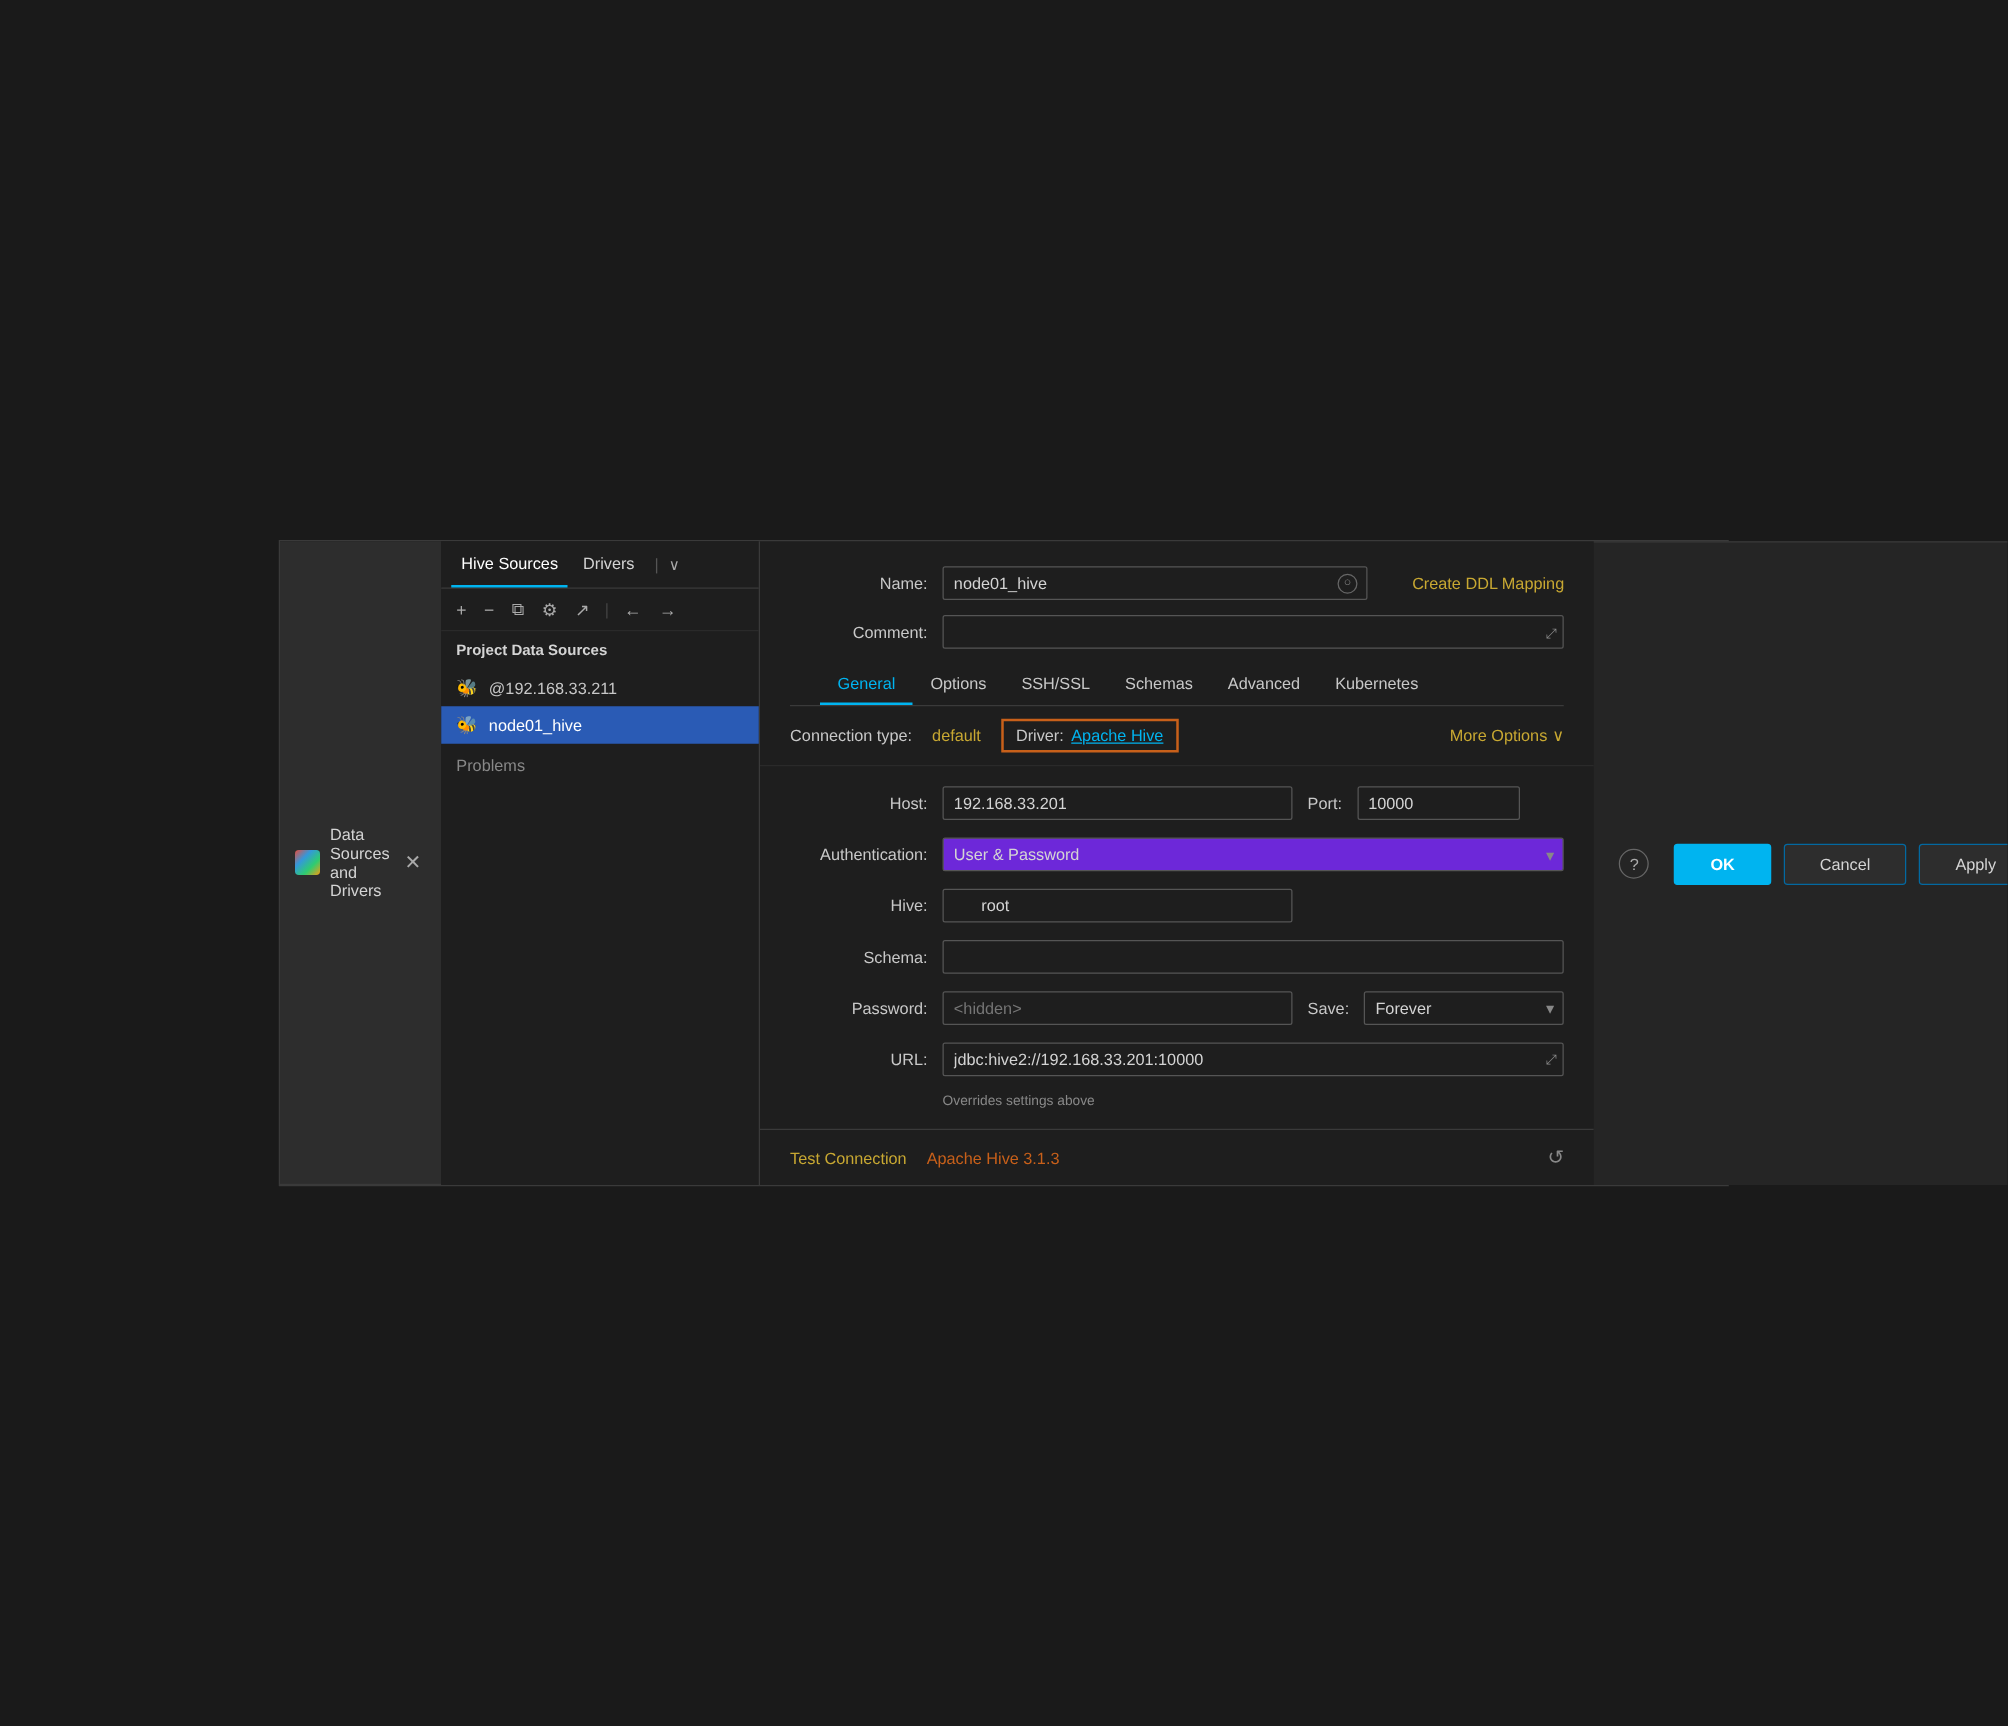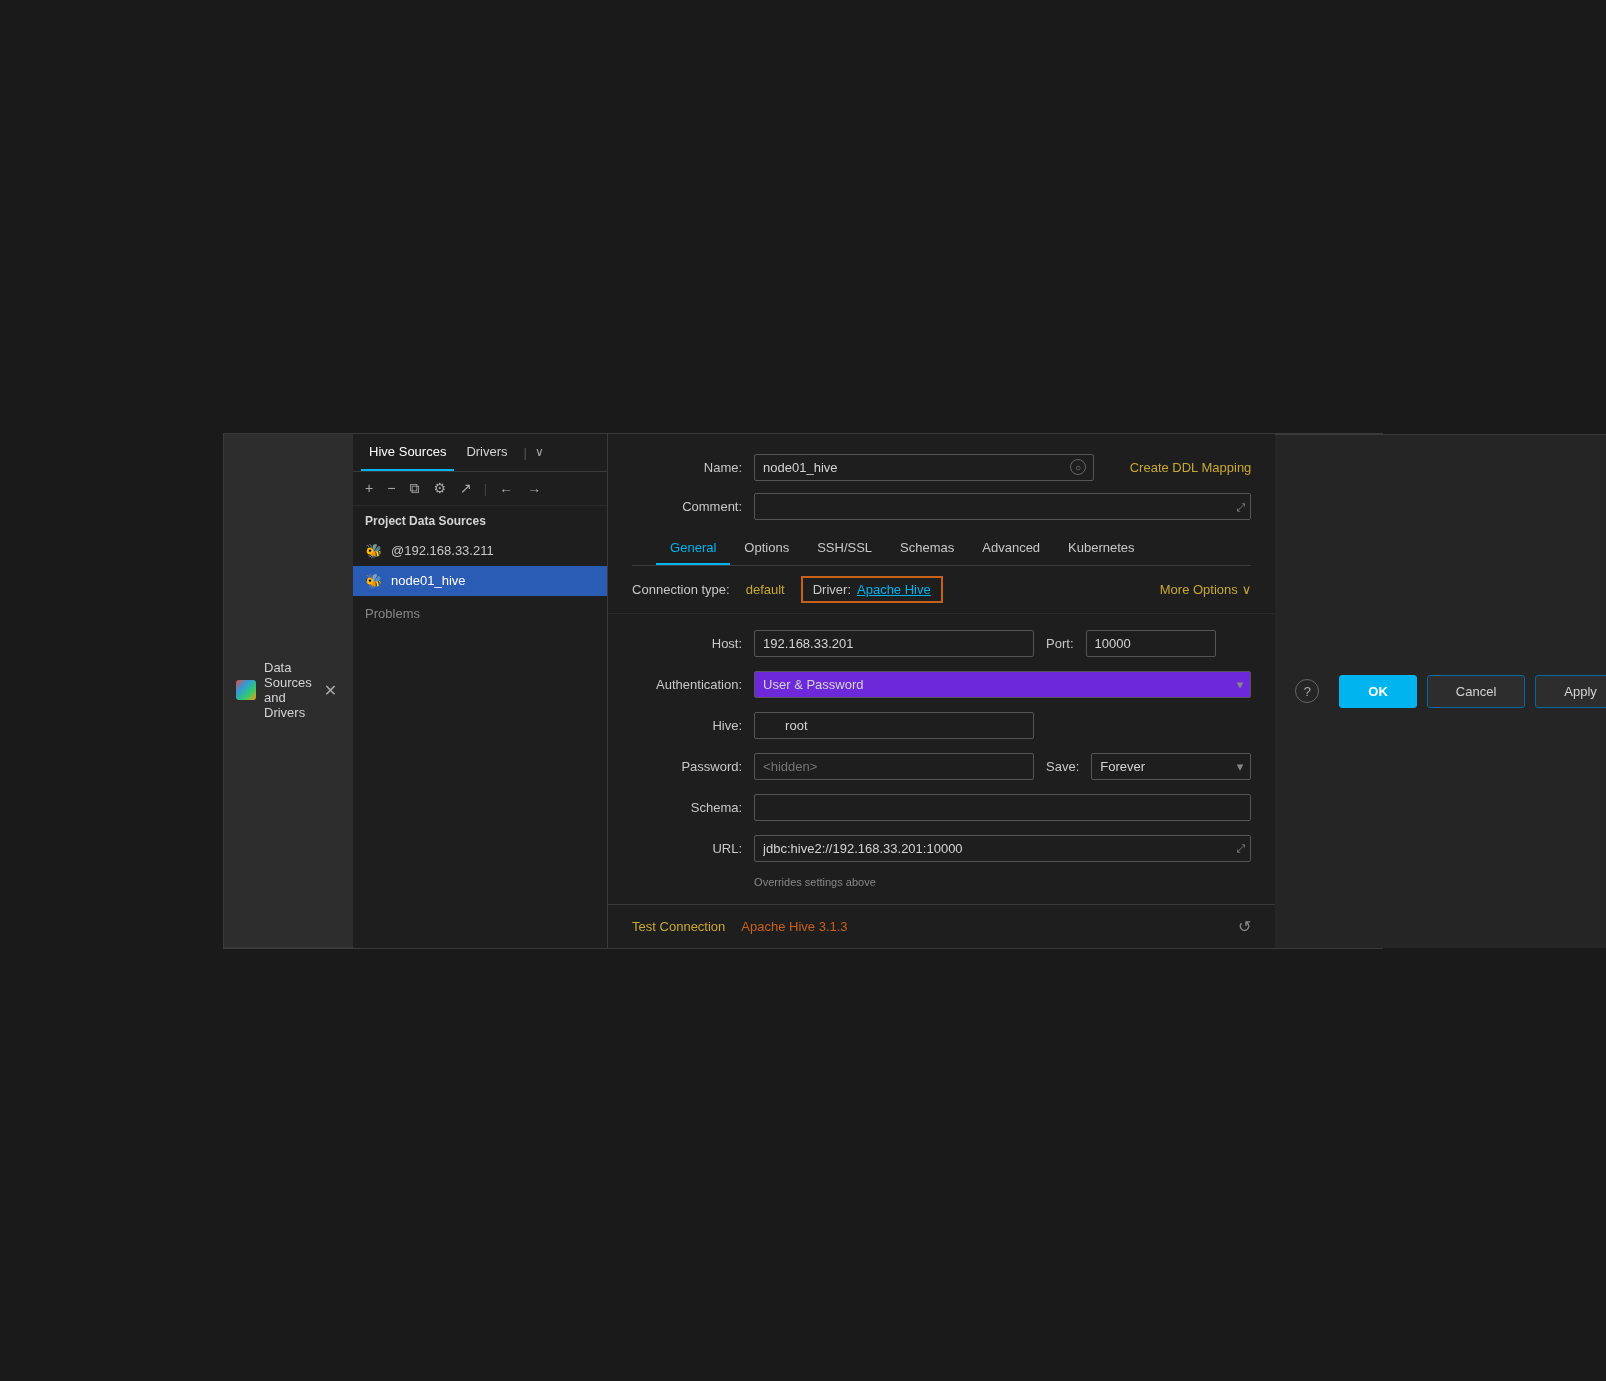--- a/index.html
+++ b/index.html
@@ -573,41 +573,41 @@
               <option>No auth</option>
               <option>Username</option>
               <option>Kerberos</option>
             </select>
           </div>
         </div>
 
         <div class="form-row-group">
           <span class="form-label">Hive:</span>
           <input class="form-input user-input" type="text" value="root" style="">
+        </div>
+
+        <div class="form-row-group">
+          <span class="form-label">Schema:</span>
+          <input class="form-input schema-input" type="text" style="">
         </div>
 
         <div class="form-row-group">
           <span class="form-label">Password:</span>
           <input class="form-input password-input" type="password" placeholder="&lt;hidden&gt;" style="">
           <span class="save-label">Save:</span>
           <div class="save-select-wrap">
             <select>
               <option>Forever</option>
               <option>Until restart</option>
               <option>Never</option>
             </select>
           </div>
         </div>
 
         <div class="form-row-group">
-          <span class="form-label">Schema:</span>
-          <input class="form-input schema-input" type="text" style="">
-        </div>
-
-        <div class="form-row-group">
           <span class="form-label">URL:</span>
           <div class="url-wrap">
             <input class="form-input" type="text" value="jdbc:hive2://192.168.33.201:10000" style="">
             <span class="expand-icon">⤢</span>
           </div>
         </div>
         <div class="overrides-note">Overrides settings above</div>
       </div>
 
       <div class="bottom-bar">

